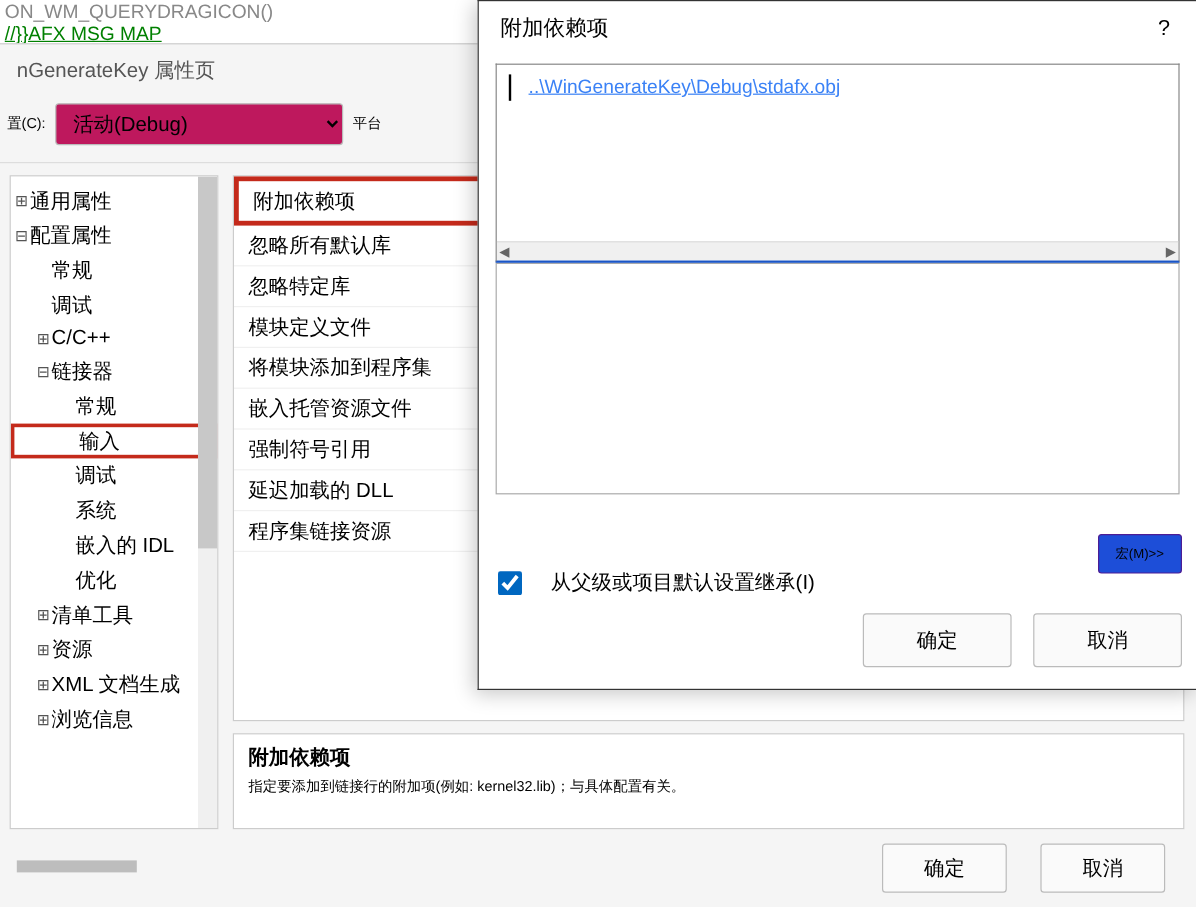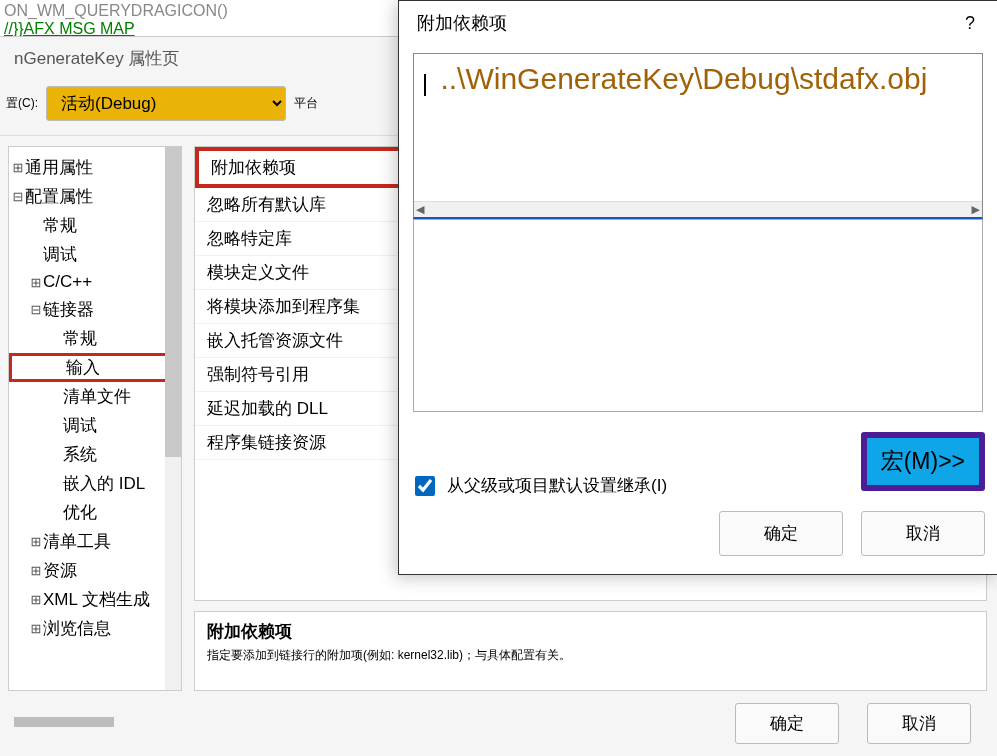--- a/index.html
+++ b/index.html
@@ -41,21 +41,21 @@
       gap: 8px;
       border-bottom: 1px solid #ddd;
     }
     .prop-toolbar label { font-size: 12px; }
     .prop-toolbar select {
       font-size: 17px;
       padding: 6px 10px;
       width: 240px;
       border: 1px solid #bbb;
       border-radius: 3px;
-      background: #eab308;
+      background: #be185d;
     }
     .prop-body {
       display: flex;
       height: 565px;
     }
     
     
     .tree {
       width: 174px;
       background: #fff;
@@ -197,22 +197,23 @@
       overflow: hidden;
     }
     .popup-edit .caret {
       display: inline-block;
       width: 2px; height: 22px;
       background: #000;
       vertical-align: middle;
       margin-right: 10px;
     }
     .popup-edit .path {
-      color: #a16207;
-      font-size: 30px;
+      color: #3b82f6;
+      font-size: 16px;
+      text-decoration: underline;
     }
     .popup-edit .hscroll {
       position: absolute;
       left: 0; right: 0; bottom: 0;
       height: 16px;
       background: #f0f0f0;
       border-top: 1px solid #ddd;
       display: flex;
       justify-content: space-between;
       align-items: center;
@@ -236,33 +237,33 @@
     .popup-bottom {
       display: flex;
       align-items: center;
       justify-content: space-between;
       padding: 14px 12px 14px 16px;
       gap: 12px;
     }
     .popup-bottom .check-row {
       display: flex;
       align-items: center;
-      gap: 12px;
+      gap: 24px;
       font-size: 17px;
       margin-top: 48px;
     }
     .popup-bottom input[type="checkbox"] {
       width: 20px; height: 20px;
       accent-color: #0067c0;
     }
     .popup-bottom .macro-btn {
-      font-size: 23px;
+      font-size: 11px;
       padding: 8px 14px;
-      background: #0ea5e9;
-      border: 6px solid #4c1d95;
+      background: #1d4ed8;
+      border: 1px solid #4c1d95;
       border-radius: 3px;
       cursor: pointer;
     }
     .popup-actions {
       display: flex;
       justify-content: flex-end;
       gap: 18px;
       padding: 0 12px 18px 12px;
     }
     .popup-actions button {
@@ -321,24 +322,20 @@
             <span class="expander">⊟</span>
             <span>链接器</span>
           </div>
           <div class="tree-item depth2">
             <span class="expander"></span>
             <span>常规</span>
           </div>
           <div class="tree-item depth2 highlighted">
             <span class="expander"></span>
             <span>输入</span>
-          </div>
-          <div class="tree-item depth2">
-            <span class="expander"></span>
-            <span>清单文件</span>
           </div>
           <div class="tree-item depth2">
             <span class="expander"></span>
             <span>调试</span>
           </div>
           <div class="tree-item depth2">
             <span class="expander"></span>
             <span>系统</span>
           </div>
           <div class="tree-item depth2">

